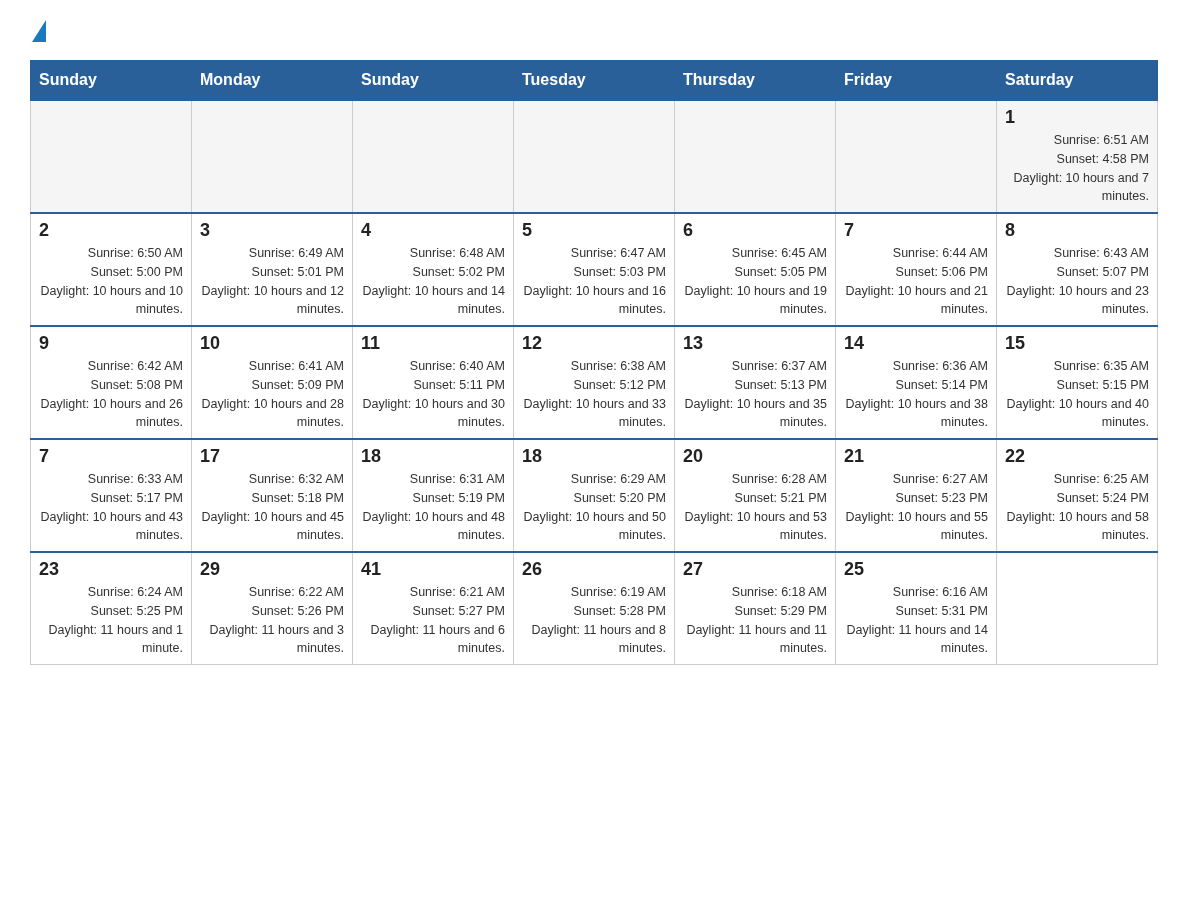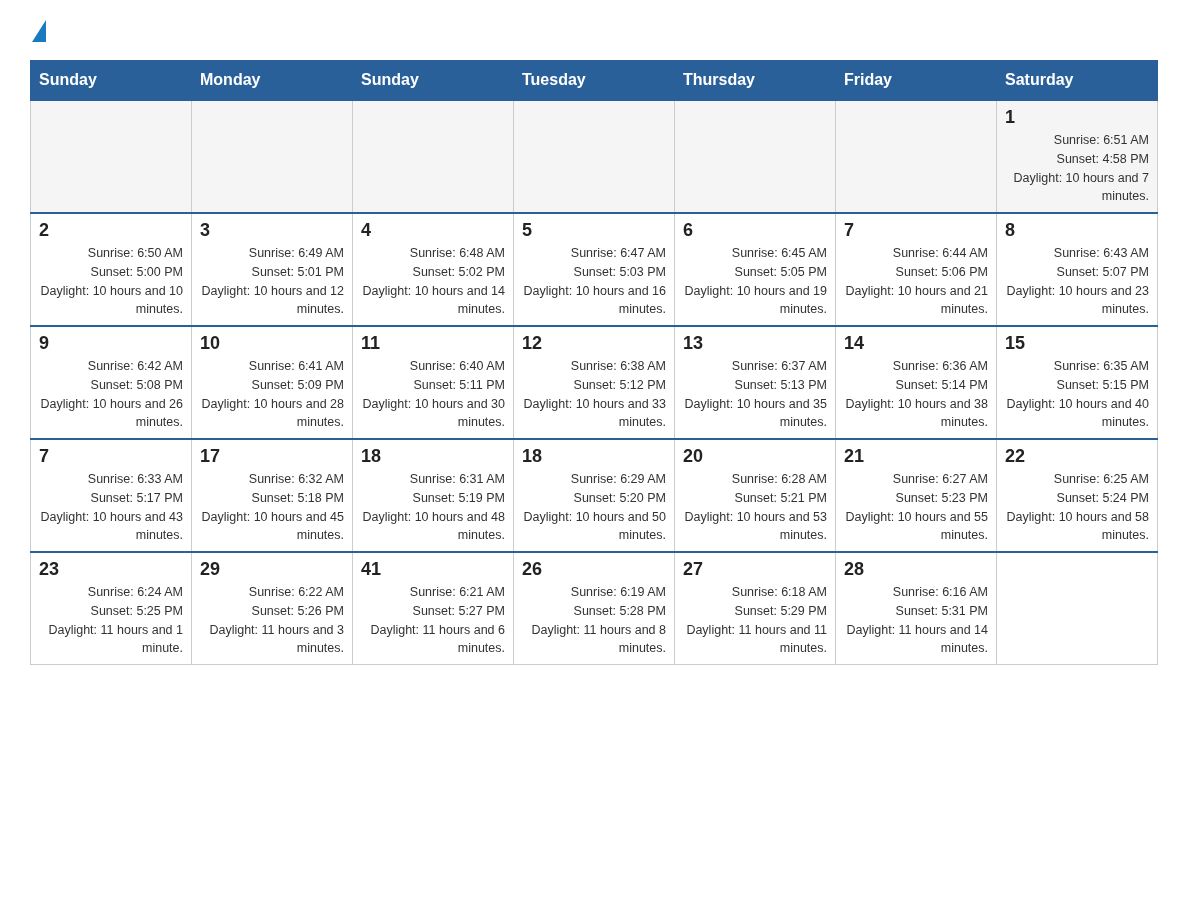--- a/index.html
+++ b/index.html
@@ -258,19 +258,19 @@
         </td>
         <td>
           <span class="day-number">26</span>
           <div class="day-info">Sunrise: 6:19 AM<br>Sunset: 5:28 PM<br>Daylight: 11 hours and 8 minutes.</div>
         </td>
         <td>
           <span class="day-number">27</span>
           <div class="day-info">Sunrise: 6:18 AM<br>Sunset: 5:29 PM<br>Daylight: 11 hours and 11 minutes.</div>
         </td>
         <td>
-          <span class="day-number">28</span>
+          <span class="day-number">25</span>
           <div class="day-info">Sunrise: 6:16 AM<br>Sunset: 5:31 PM<br>Daylight: 11 hours and 14 minutes.</div>
         </td>
         <td class="empty-cell"></td>
       </tr>
     </tbody>
 </table>
 
 </body></html>

